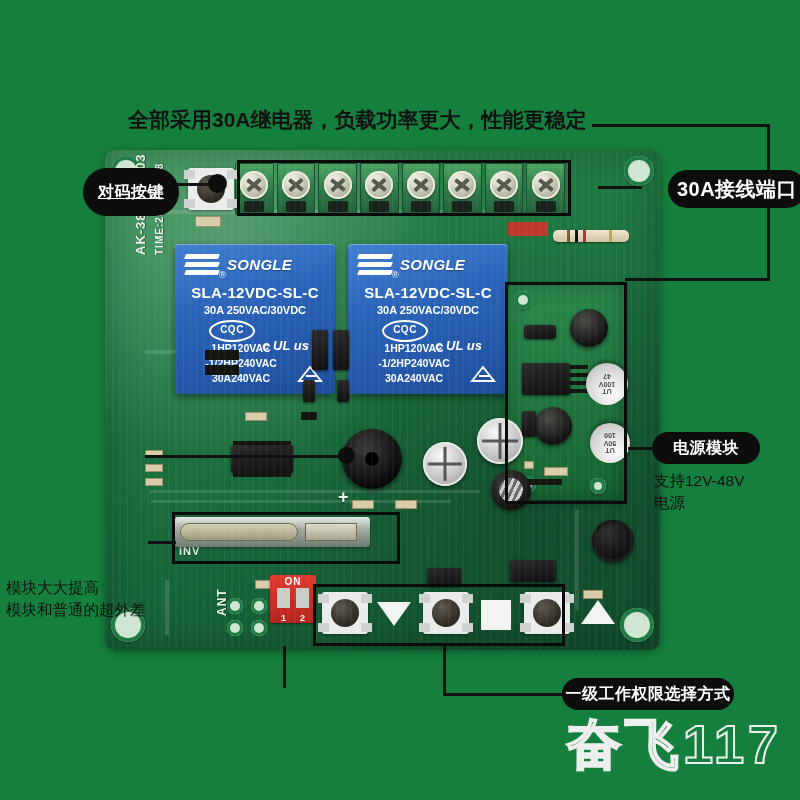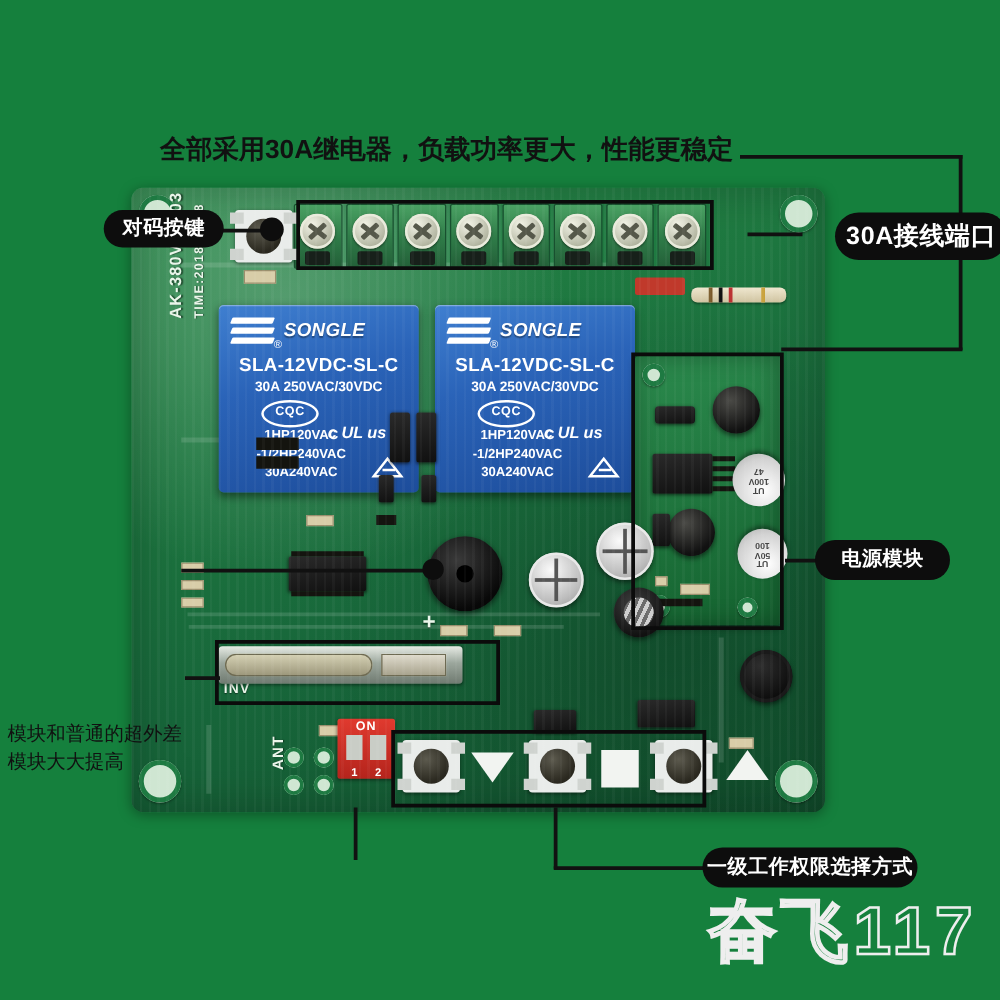--- a/index.html
+++ b/index.html
@@ -385,39 +385,43 @@
     <div class="pad" style="left:146px;top:448px;width:16px;height:16px;box-shadow:inset 0 0 0 3px #1e7a42;"></div>
     <div class="pad" style="left:122px;top:470px;width:16px;height:16px;box-shadow:inset 0 0 0 3px #1e7a42;"></div>
     <div class="pad" style="left:146px;top:470px;width:16px;height:16px;box-shadow:inset 0 0 0 3px #1e7a42;"></div>
   </div>
 
   <div class="obox" style="left:237px;top:160px;width:334px;height:56px;"></div>
   <div class="obox" style="left:505px;top:282px;width:122px;height:222px;"></div>
   <div class="obox" style="left:172px;top:512px;width:228px;height:52px;"></div>
   <div class="obox" style="left:313px;top:584px;width:252px;height:62px;"></div>
 
-  <div class="pill" style="left:83px;top:168px;width:96px;height:30px;font-size:16px;">对码按键</div>
+  <div class="pill" style="left:83px;top:168px;width:96px;height:48px;font-size:16px;text-decoration:underline;">对码按键</div>
   <div class="lead leadh" style="left:176px;top:183px;width:42px;"></div>
   <div class="dot" style="left:208px;top:174px;width:19px;height:19px;"></div>
 
   <div class="pill" style="left:668px;top:170px;width:138px;height:38px;font-size:20px;">30A接线端口</div>
   <div class="lead leadh" style="left:598px;top:186px;width:44px;"></div>
 
   <div class="lead leadh" style="left:145px;top:455px;width:200px;"></div>
   <div class="dot" style="left:338px;top:447px;width:17px;height:17px;"></div>
 
   <div class="lead leadh" style="left:148px;top:541px;width:28px;"></div>
 
   <div class="note" style="left:6px;top:577px;font-size:15.5px;">
+    <div>模块大大提高</div>
     <div>模块和普通的超外差</div>
-    <div>模块大大提高</div>
   </div>
 
   <div class="pill" style="left:652px;top:432px;width:108px;height:32px;font-size:16px;">电源模块</div>
   <div class="lead leadh" style="left:628px;top:447px;width:28px;"></div>
+  <div class="note" style="left:654px;top:470px;font-size:15.5px;">
+    <div>支持12V-48V</div>
+    <div>电源</div>
+  </div>
 
   <div class="pill" style="left:562px;top:678px;width:172px;height:32px;font-size:16px;">一级工作权限选择方式</div>
   <div class="lead leadh" style="left:443px;top:693px;width:122px;"></div>
   <div class="lead leadv" style="left:443px;top:646px;height:49px;"></div>
 
   <div class="lead leadv" style="left:283px;top:646px;height:42px;"></div>
 
   <div id="wm">奋飞117</div>
 </div>
 

